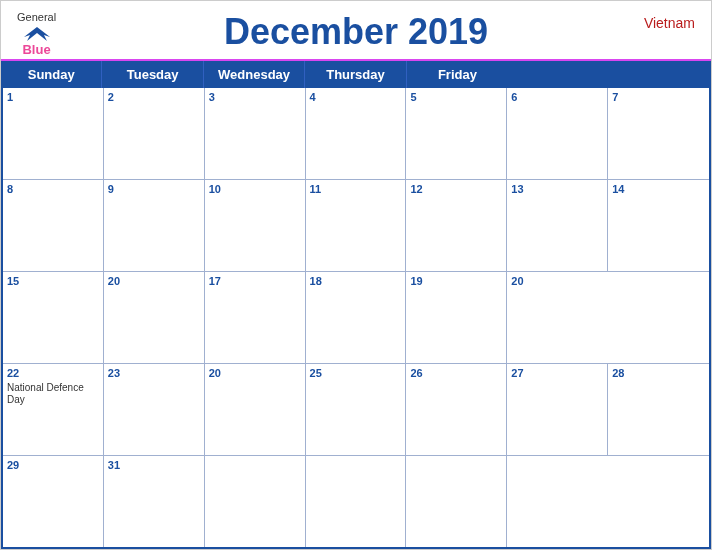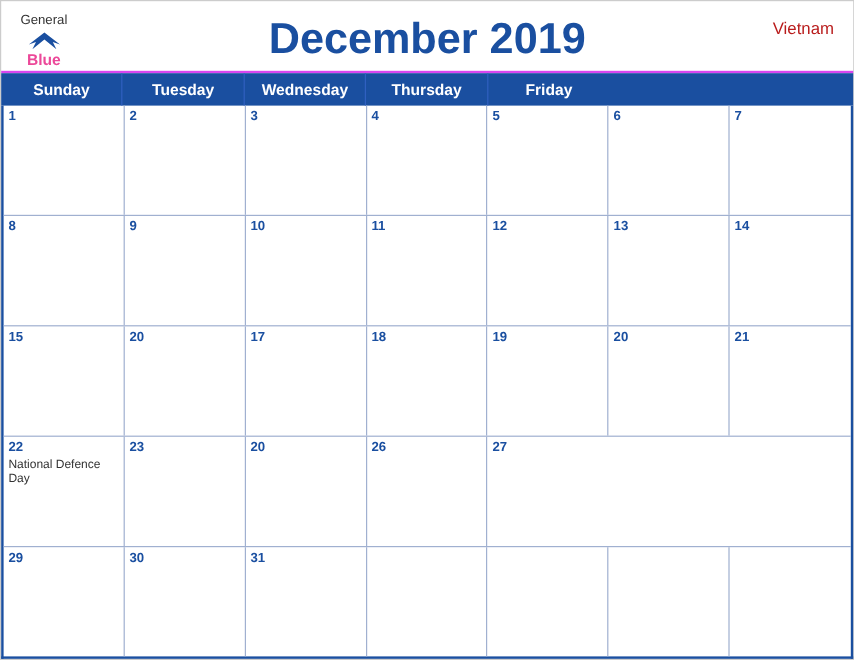--- a/index.html
+++ b/index.html
@@ -206,48 +206,48 @@
           </div>
           <div class="day-cell">
             <span class="day-number">18</span>
           </div>
           <div class="day-cell">
             <span class="day-number">19</span>
           </div>
           <div class="day-cell">
             <span class="day-number">20</span>
           </div>
-          <div class="day-cell">
-            <span class="day-number">21</span>
-          </div>
         </div>
         <div class="week-row">
           <div class="day-cell">
             <span class="day-number">22</span>
             <span class="holiday-label">National Defence Day</span>
           </div>
           <div class="day-cell">
             <span class="day-number">23</span>
           </div>
           <div class="day-cell">
             <span class="day-number">20</span>
           </div>
           <div class="day-cell">
+            <span class="day-number">25</span>
+          </div>
+          <div class="day-cell">
             <span class="day-number">26</span>
           </div>
           <div class="day-cell">
             <span class="day-number">27</span>
           </div>
+          <div class="day-cell">
+            <span class="day-number">28</span>
+          </div>
         </div>
         <div class="week-row">
           <div class="day-cell">
             <span class="day-number">29</span>
-          </div>
-          <div class="day-cell">
-            <span class="day-number">30</span>
           </div>
           <div class="day-cell">
             <span class="day-number">31</span>
           </div>
           <div class="day-cell empty"></div>
           <div class="day-cell empty"></div>
           <div class="day-cell empty"></div>
           <div class="day-cell empty"></div>
         </div>
       </div>

